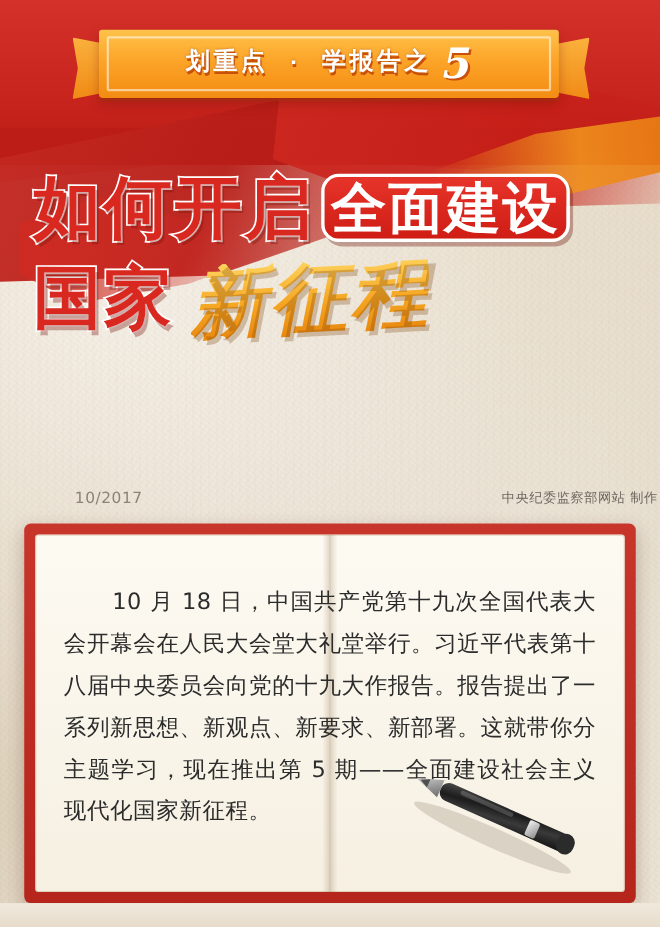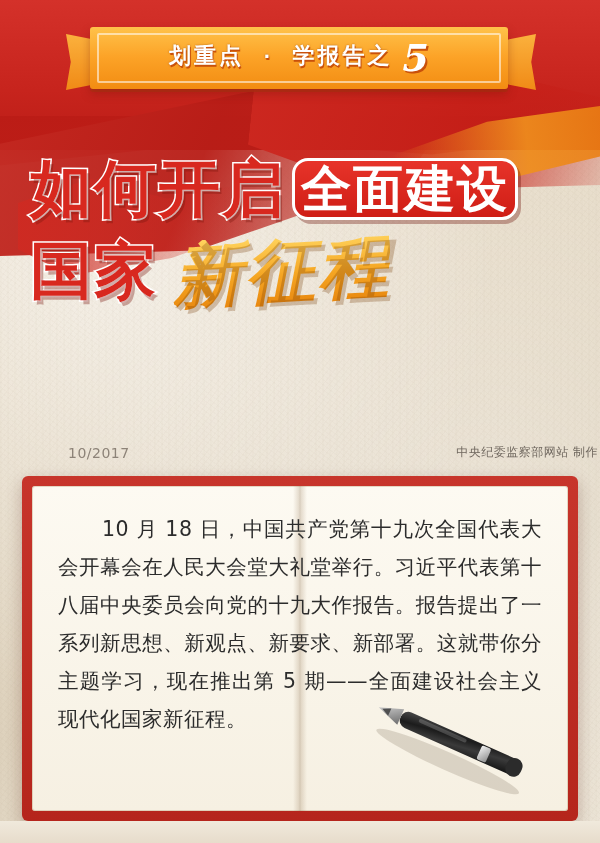--- a/index.html
+++ b/index.html
@@ -248,21 +248,21 @@
   .book-spine {
     position: absolute;
     left: 50%;
     top: 0; bottom: 0;
     width: 14px;
     transform: translateX(-50%);
     background: linear-gradient(90deg, rgba(160,130,95,0) 0%, rgba(150,120,85,.25) 45%, rgba(120,95,65,.35) 50%, rgba(150,120,85,.25) 55%, rgba(160,130,95,0) 100%);
   }
   .book-text {
     position: relative;
-    padding: 24px 26px 18px 26px;
+    padding: 42px 26px 18px 26px;
     font-family: "DejaVu Sans", "Liberation Sans", sans-serif;
     font-size: 20.5px;
     line-height: 38px;
     color: #2c2c2c;
     text-align: justify;
     text-justify: inter-character;
     letter-spacing: .5px;
   }
   .book-text .indent { display: inline-block; width: 44px; }
 

